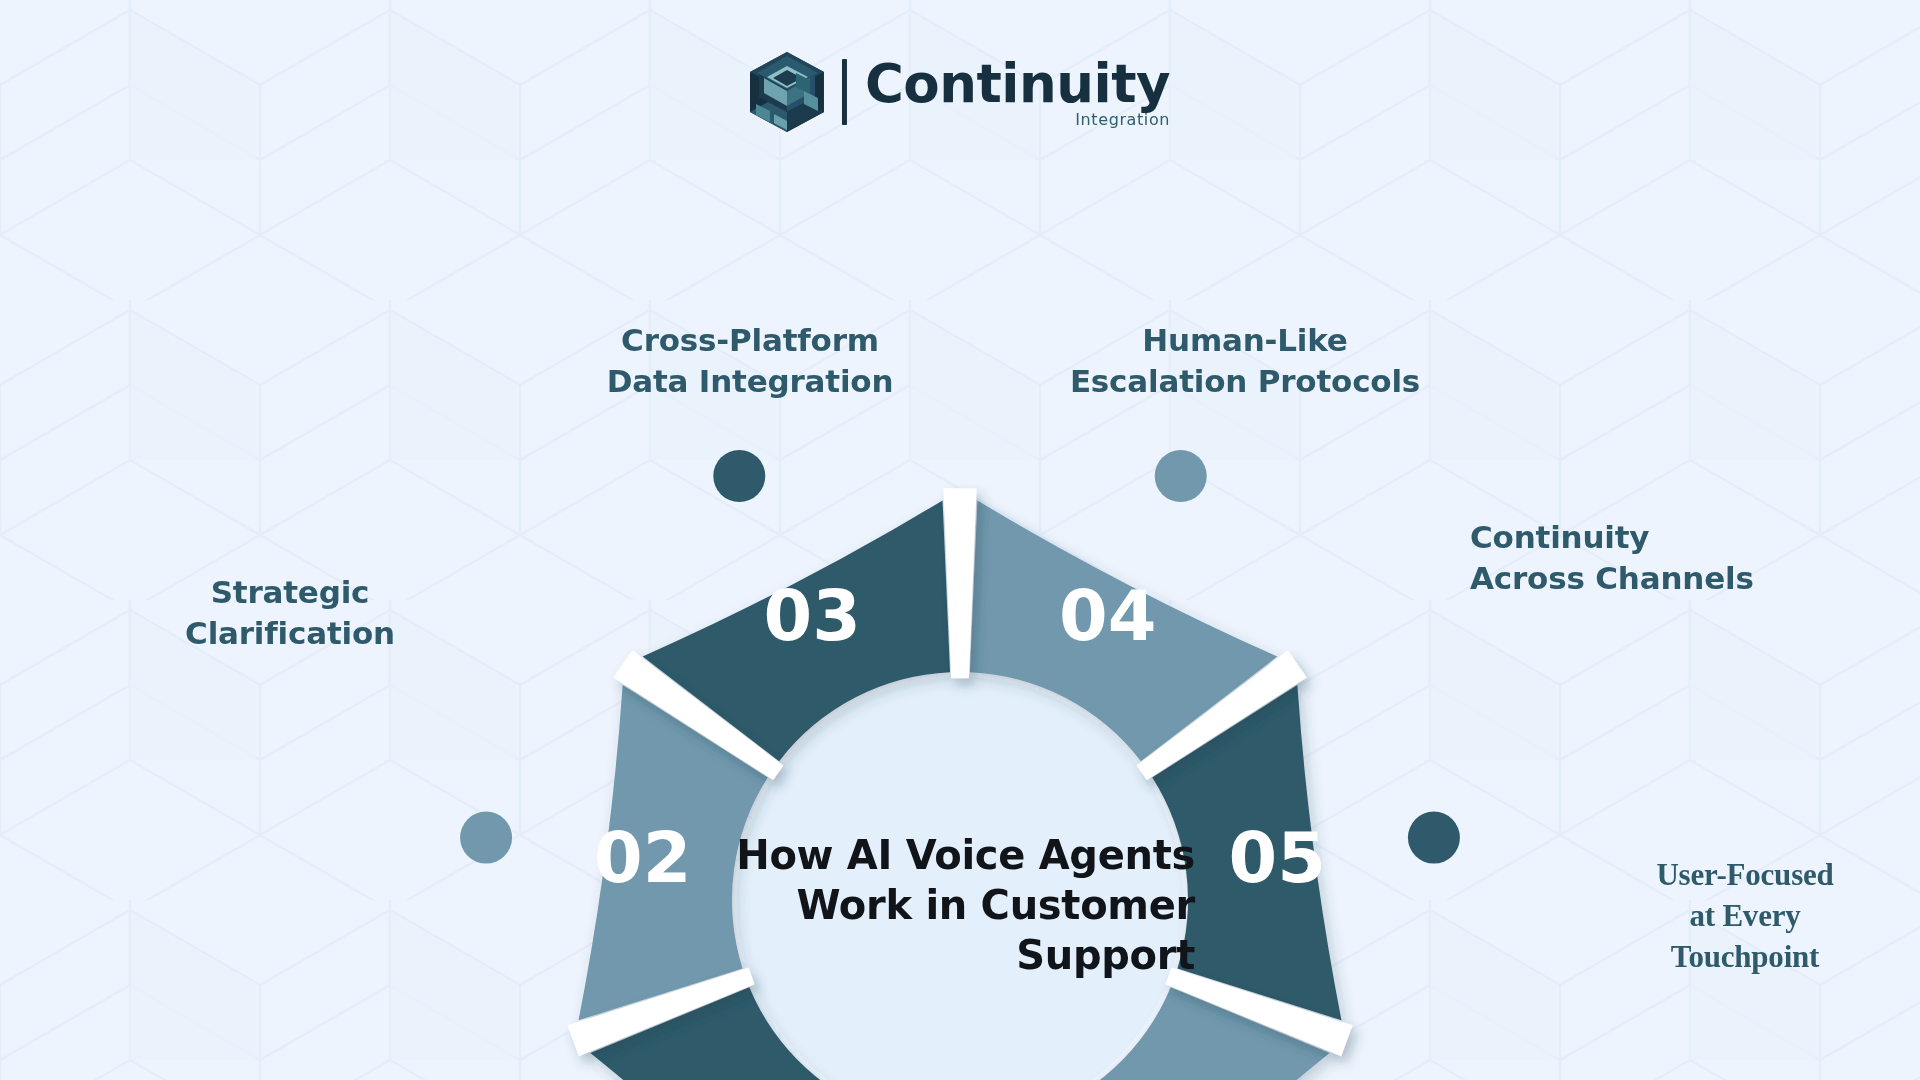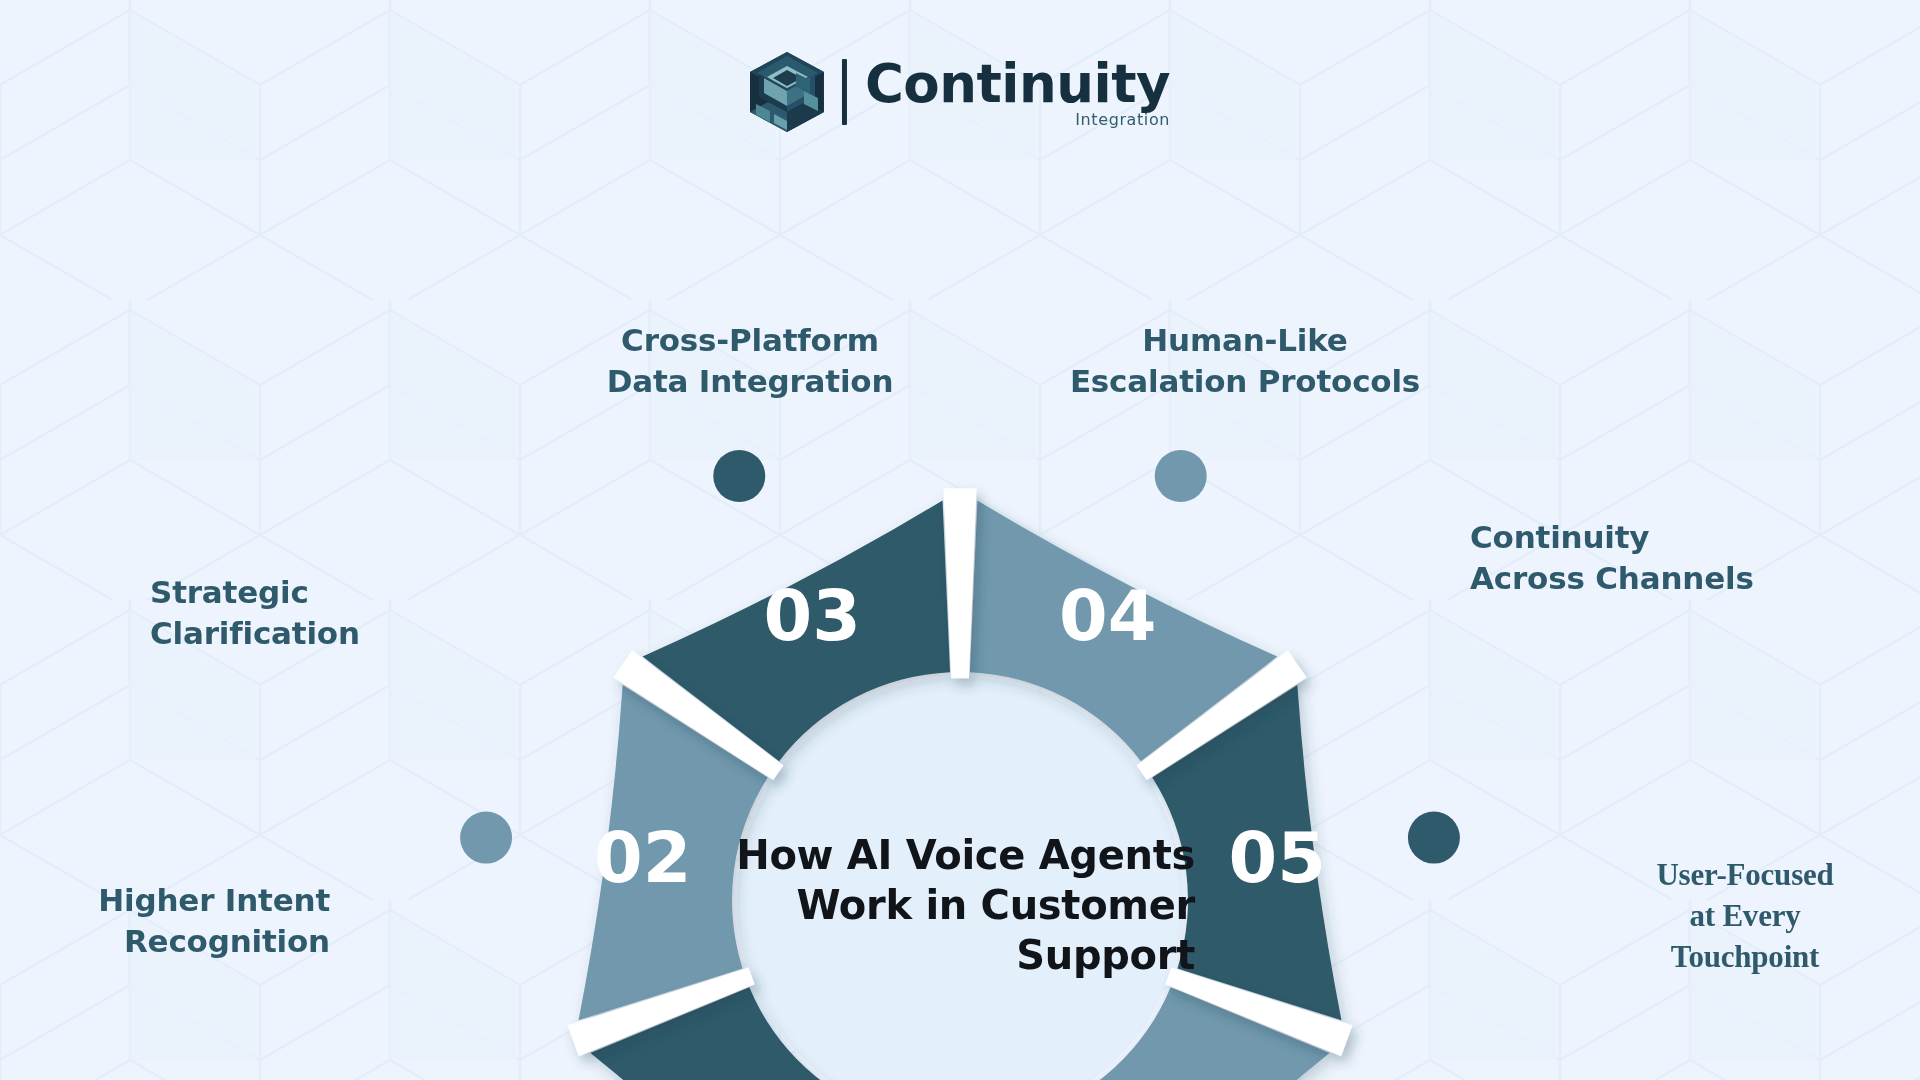--- a/index.html
+++ b/index.html
@@ -97,21 +97,21 @@
     line-height:1.32;
     color:#2f5a6b;
     z-index:5;
     white-space:pre-line;
     font-family:"DejaVu Sans", sans-serif;
     letter-spacing:-0.2px;
   }
 
   
   #label-1 { left:30px;   top:880px;  width:300px; text-align:right; }
-  #label-2 { left:150px;  top:572px;  width:280px; text-align:left; }
+  #label-2 { left:150px;  top:572px;  width:280px; text-align:center; }
   #label-3 { left:520px;  top:320px;  width:460px; text-align:center; }
   #label-4 { left:1005px; top:320px;  width:480px; text-align:center; }
   #label-5 { left:1470px; top:517px;  width:380px; text-align:left;  }
   #label-6 { left:1590px; top:855px;  width:310px; text-align:center;font-family:Liberation Serif, serif;}
 </style>
 </head>
 <body>
 
 <div id="stage">
 
@@ -197,22 +197,20 @@
         <circle cx="1433.9106437366813" cy="837.6084801188154" r="26" fill="#2e5a6b"></circle>
         <path d="M 1170.6445334125733 987.2518225792405 A 228 228 0 0 1 1028.5609222869743 1117.4474647705956 L 1080.2823198017093 1281.4867802992908 Q 1197.8077530807125 1159.5216225571637 1329.5518130045148 1053.073372946036 Z" fill="#7198ad" filter="url(#segShadow)"></path>
         <path d="M 1171.4908488382962 967.4953395254588 L 1165.3965574816436 984.2392674154391 L 1341.1864039749423 1056.33593772595 L 1352.4965302764776 1025.261621101302 Z" fill="#ffffff" filter="url(#gapShadow)"></path>
         <text x="1176.1888664370113" y="1135.9287477792398" fill="#ffffff" font-size="70" font-weight="700" font-family="&quot;DejaVu Sans&quot;, sans-serif" text-anchor="middle" dominant-baseline="central">06</text>
         <circle cx="1282.9321192402856" cy="1252.4185669952394" r="26" fill="#7198ad"></circle>
       </g>
   </svg>
 
   <div id="center-title">How AI Voice Agents Work in Customer Support</div>
 
-  <div class="olabel" id="label-1">Higher Intent
-Recognition</div>
   <div class="olabel" id="label-2">Strategic
 Clarification</div>
   <div class="olabel" id="label-3">Cross-Platform
 Data Integration</div>
   <div class="olabel" id="label-4">Human-Like
 Escalation Protocols</div>
   <div class="olabel" id="label-5">Continuity
 Across Channels</div>
   <div class="olabel" id="label-6">User-Focused
 at Every

